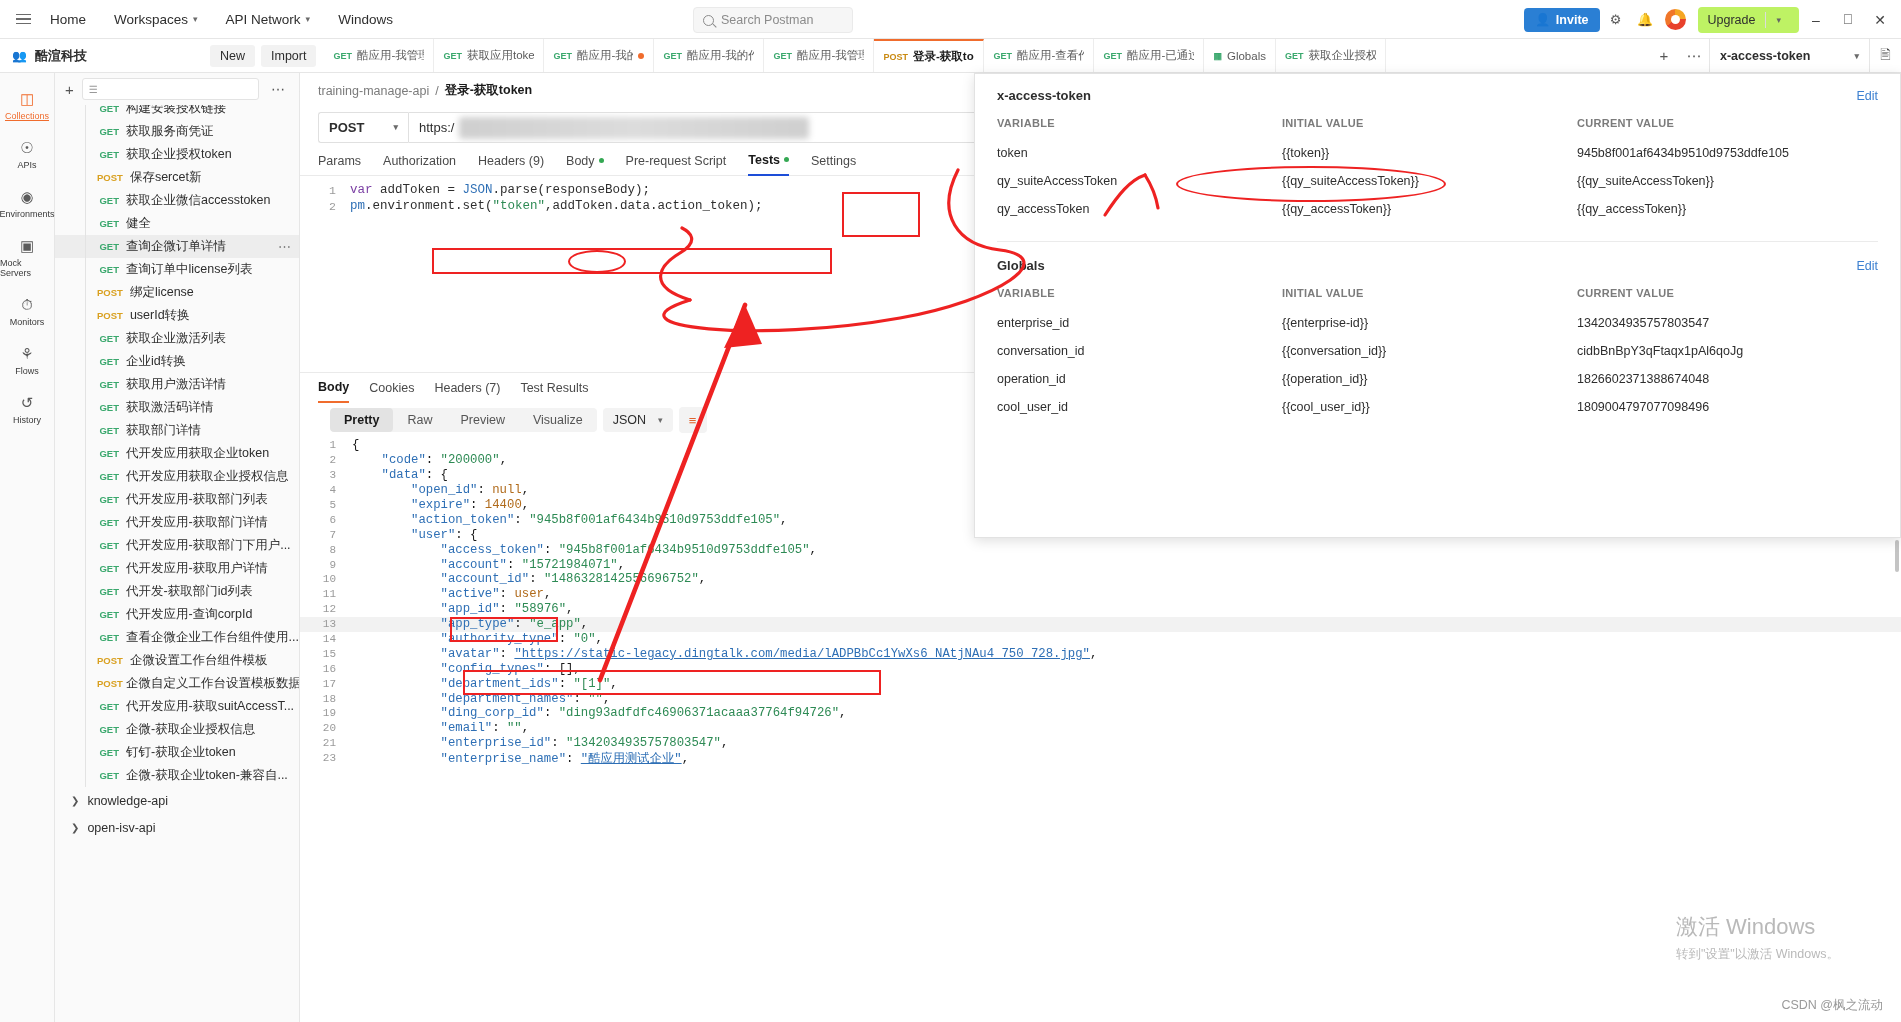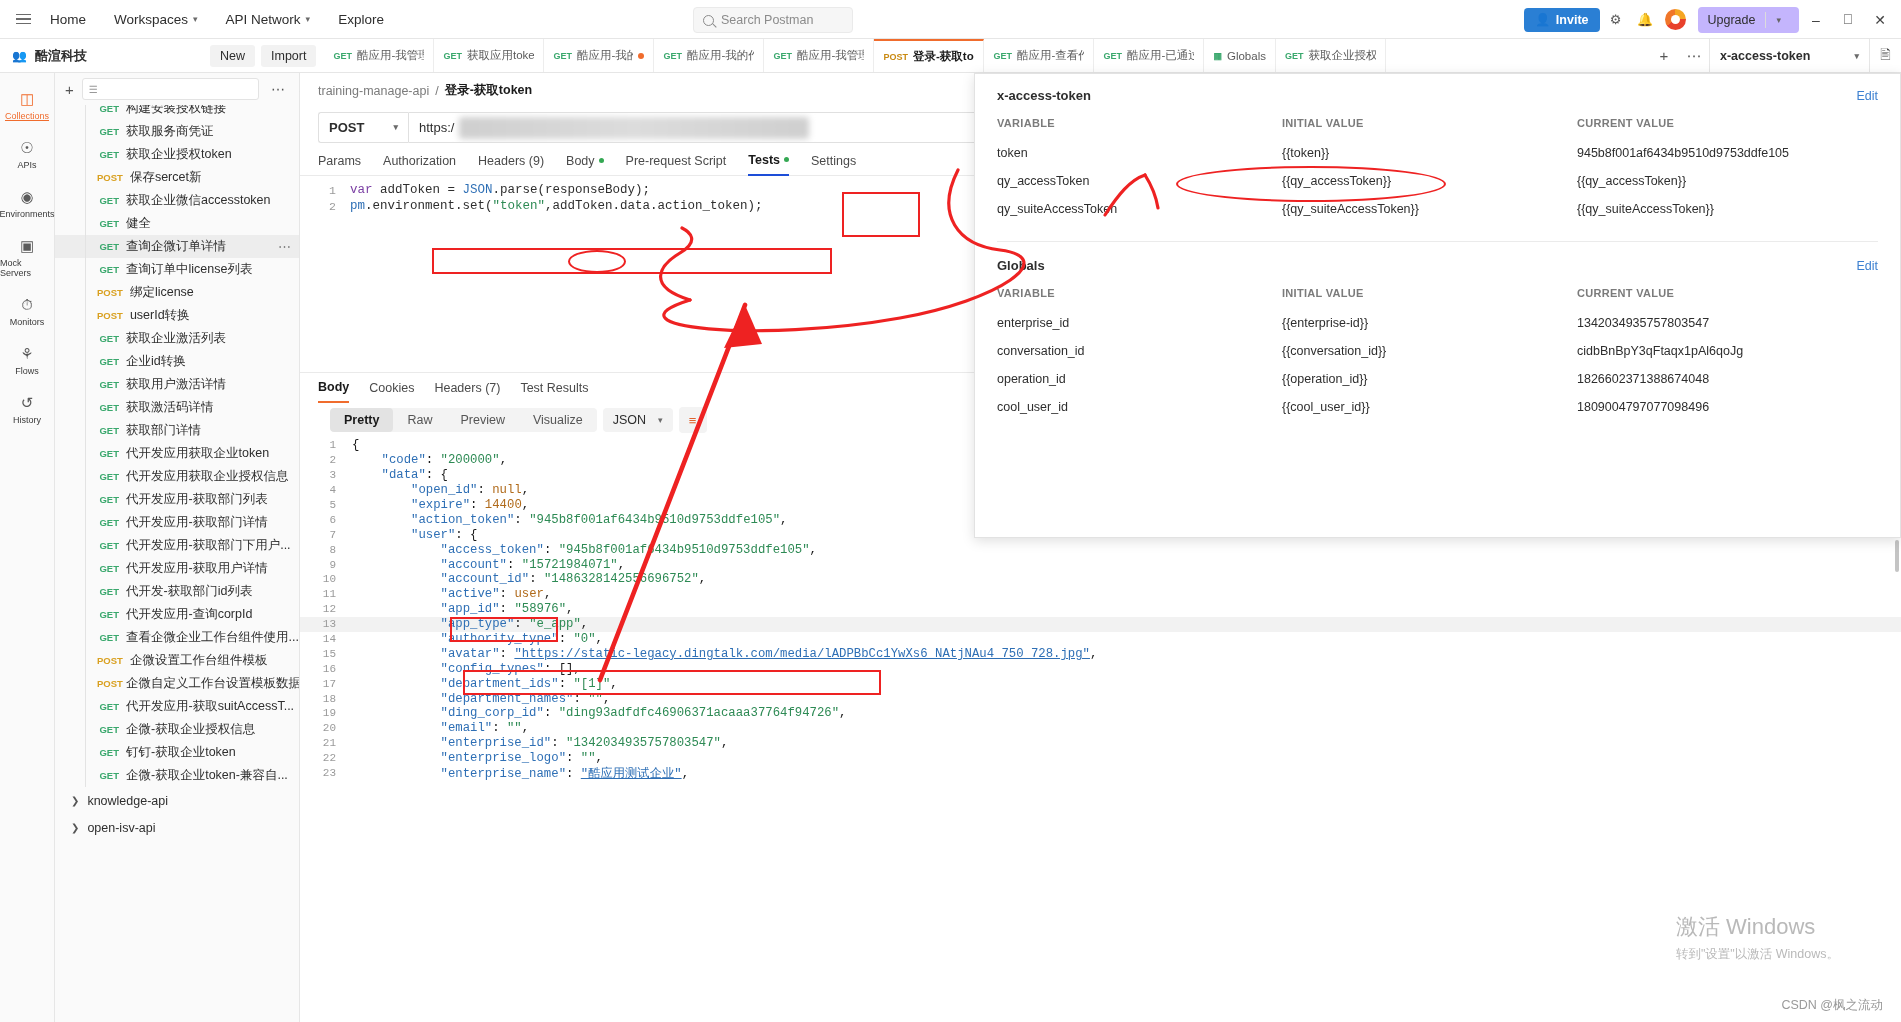--- a/index.html
+++ b/index.html
@@ -36,21 +36,21 @@
     display:flex; align-items:center; gap:5px; font-size:12.5px; font-weight:bold; cursor:pointer;
   }
   .icon-btn { width:28px; height:28px; display:flex; align-items:center; justify-content:center; cursor:pointer; color:#5a5a5a; }
   .avatar-ring {
     width:21px; height:21px; border-radius:50%;
     background: conic-gradient(#f5a623 0 25%, #e8412c 25% 65%, #f0762a 65% 100%);
     display:flex; align-items:center; justify-content:center; cursor:pointer;
   }
   .avatar-ring .inner { width:9px; height:9px; border-radius:50%; background:#fff; }
   .upgrade {
-    background:#c4b5fd; border-radius:4px; height:26px; display:flex; align-items:center;
+    background:#bef264; border-radius:4px; height:26px; display:flex; align-items:center;
     padding:0 10px; font-size:12.5px; cursor:pointer; margin-left:6px; color:#2e2e2e;
   }
   .upgrade-caret { padding:0 8px 0 10px; border-left:1px solid #dcdcdc; margin-left:10px; font-size:9px; color:#666; height:16px; display:flex; align-items:center;}
   .win-btn { width:30px; height:28px; display:flex; align-items:center; justify-content:center; color:#444; cursor:pointer; font-size:14px; }
 
   
   .wsbar { height:34px; display:flex; align-items:stretch; background:#fff; border-bottom:1px solid #e6e6e6; }
   .ws-name { width:210px; display:flex; align-items:center; gap:8px; padding-left:12px; font-weight:bold; font-size:13px; }
   .ppl-icon { color:#707070; font-size:12px; }
   .ws-actions { display:flex; align-items:center; gap:6px; padding-right:8px;text-align:center; }
@@ -184,21 +184,21 @@
       </div>
     <div class="nav-item">
         <span>Workspaces</span>
         <span class="caret">▾</span>
       </div>
     <div class="nav-item">
         <span>API Network</span>
         <span class="caret">▾</span>
       </div>
     <div class="nav-item">
-        <span>Explore</span>
+        <span>Windows</span>
       </div>
 
     <div class="searchbox">
       <span class="mag"></span>
       <span>Search Postman</span>
     </div>
 
     <div class="topright">
       <div class="invite-btn">
         <span>👤</span>
@@ -546,21 +546,20 @@
         <div class="jline"><span class="jnum">12</span><span>            <span class="jkey">"app_id"</span><span class="jpunc">: </span><span class="jstr">"58976"</span><span class="jpunc">,</span></span></div>
         <div class="jline hl"><span class="jnum">13</span><span>            <span class="jkey">"app_type"</span><span class="jpunc">: </span><span class="jstr">"e_app"</span><span class="jpunc">,</span></span></div>
         <div class="jline"><span class="jnum">14</span><span>            <span class="jkey">"authority_type"</span><span class="jpunc">: </span><span class="jstr">"0"</span><span class="jpunc">,</span></span></div>
         <div class="jline"><span class="jnum">15</span><span>            <span class="jkey">"avatar"</span><span class="jpunc">: </span><span class="jlink">"https://static-legacy.dingtalk.com/media/lADPBbCc1YwXs6_NAtjNAu4_750_728.jpg"</span><span class="jpunc">,</span></span></div>
         <div class="jline"><span class="jnum">16</span><span>            <span class="jkey">"config_types"</span><span class="jpunc">: </span><span class="jpunc">[],</span></span></div>
         <div class="jline"><span class="jnum">17</span><span>            <span class="jkey">"department_ids"</span><span class="jpunc">: </span><span class="jstr">"[1]"</span><span class="jpunc">,</span></span></div>
         <div class="jline"><span class="jnum">18</span><span>            <span class="jkey">"department_names"</span><span class="jpunc">: </span><span class="jstr">""</span><span class="jpunc">,</span></span></div>
         <div class="jline"><span class="jnum">19</span><span>            <span class="jkey">"ding_corp_id"</span><span class="jpunc">: </span><span class="jstr">"ding93adfdfc46906371acaaa37764f94726"</span><span class="jpunc">,</span></span></div>
         <div class="jline"><span class="jnum">20</span><span>            <span class="jkey">"email"</span><span class="jpunc">: </span><span class="jstr">""</span><span class="jpunc">,</span></span></div>
         <div class="jline"><span class="jnum">21</span><span>            <span class="jkey">"enterprise_id"</span><span class="jpunc">: </span><span class="jstr">"1342034935757803547"</span><span class="jpunc">,</span></span></div>
-        <div class="jline"><span class="jnum">22</span><span>            <span class="jkey">"enterprise_logo"</span><span class="jpunc">: </span><span class="jstr">""</span><span class="jpunc">,</span></span></div>
         <div class="jline"><span class="jnum">23</span><span>            <span class="jkey">"enterprise_name"</span><span class="jpunc">: </span><span class="jlink">"酷应用测试企业"</span><span class="jpunc">,</span></span></div>
       </div>
   </div>
   <div class="vscroll-main"></div>
 
   <div class="envpanel">
     <div class="envsec">
       <div class="envtitle">
         <span>x-access-token</span>
         <span class="editlink">Edit</span>
@@ -578,28 +577,28 @@
               <th>CURRENT VALUE</th>
             </tr>
           </thead>
         <tbody id="envbody">
             <tr>
               <td>token</td>
               <td>{{token}}</td>
               <td>945b8f001af6434b9510d9753ddfe105</td>
             </tr>
             <tr>
+              <td>qy_suiteAccessToken</td>
+              <td>{{qy_suiteAccessToken}}</td>
+              <td>{{qy_suiteAccessToken}}</td>
+            </tr>
+            <tr>
               <td>qy_accessToken</td>
               <td>{{qy_accessToken}}</td>
               <td>{{qy_accessToken}}</td>
-            </tr>
-            <tr>
-              <td>qy_suiteAccessToken</td>
-              <td>{{qy_suiteAccessToken}}</td>
-              <td>{{qy_suiteAccessToken}}</td>
             </tr>
           </tbody>
       </table>
     </div>
     <div class="sep"></div>
     <div class="envsec" style="padding-top:16px;">
       <div class="envtitle">
         <span>Globals</span>
         <span class="editlink">Edit</span>
       </div>

